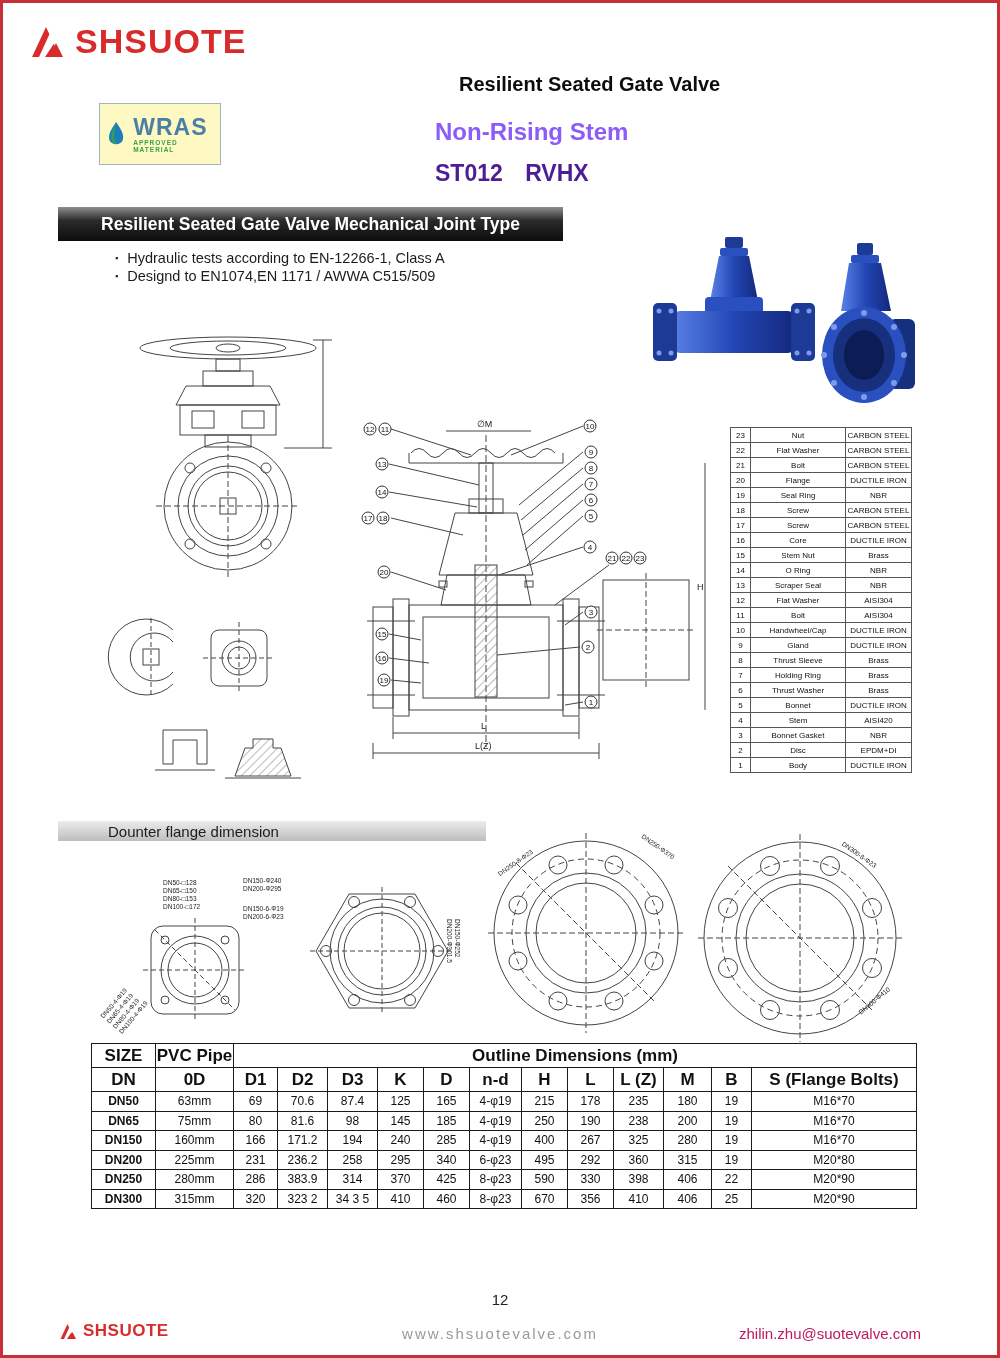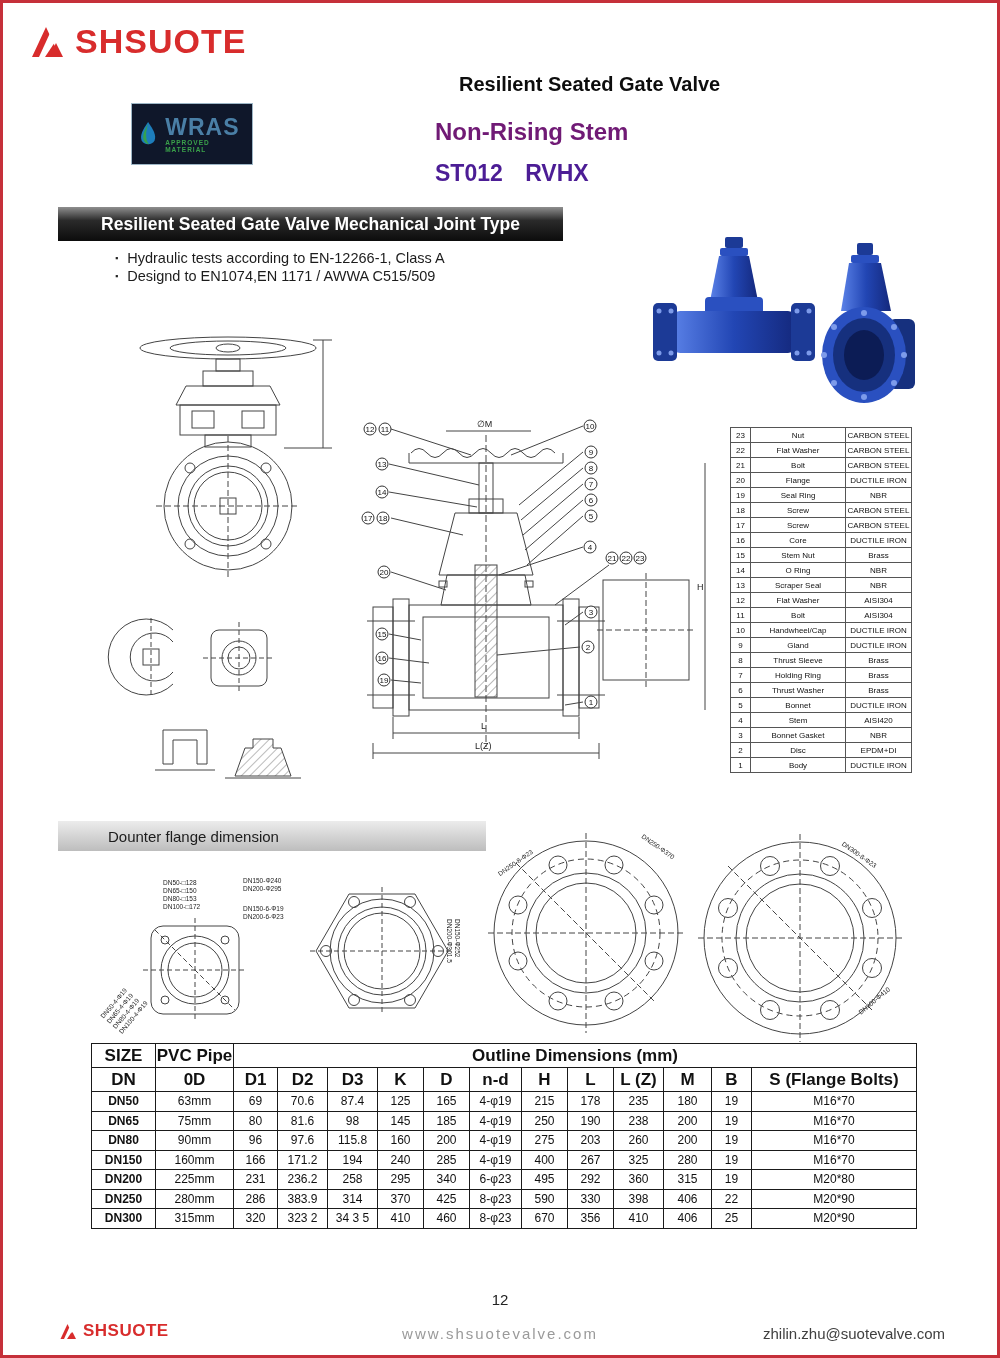--- a/index.html
+++ b/index.html
@@ -4,45 +4,45 @@
 <style>
   *{margin:0;padding:0;box-sizing:border-box}
   html,body{background:#ffffff}
   body{font-family:"Liberation Sans",sans-serif;color:#111}
   .page{position:relative;width:1000px;height:1358px;background:#fff;border:3px solid #c5303a;overflow:hidden}
   .abs{position:absolute}
 
   
   .logo-main{left:26px;top:18px;display:flex;align-items:center;gap:6px}
   .logo-text{font-size:34px;font-weight:800;color:#d82c2c;letter-spacing:1px}
-  .wras{left:128px;top:100px;width:122px;height:62px;border:1px solid #9db6c6;display:flex;align-items:center;gap:6px;padding:5px;background:#0f172a}
+  .wras{left:96px;top:100px;width:122px;height:62px;border:1px solid #9db6c6;display:flex;align-items:center;gap:6px;padding:5px;background:#fef9c3}
   .wras-name{font-size:23px;font-weight:bold;color:#4a7fa6;letter-spacing:1px;line-height:24px}
   .wras-sub{display:block;font-size:6.5px;color:#3aa14a;letter-spacing:1px;font-weight:bold}
   .title{left:456px;top:70px;font-size:20px;font-weight:bold;color:#0d0d0d}
-  .subtitle{left:432px;top:115px;font-size:24px;font-weight:bold;color:#701a75}
+  .subtitle{left:432px;top:115px;font-size:24px;font-weight:bold;color:#8b5cf6}
   .model{left:432px;top:157px;font-size:23px;font-weight:bold;word-spacing:16px;color:#4c1d95}
 
   
   .banner{left:55px;top:204px;width:505px;height:34px;background:linear-gradient(180deg,#8f8f8f 0%,#2a2a2a 40%,#0c0c0c 100%);color:#fff;font-size:17.5px;font-weight:bold;display:flex;align-items:center;justify-content:center}
   .bullets{left:112px;top:246px;list-style:none}
   .bullets li{font-size:14.5px;color:#1c1c1c;line-height:18px}
   .bullets li::before{content:"▪";font-size:9px;margin-right:9px;vertical-align:2px;color:#222}
 
   
   svg.line{stroke:#444;fill:none;stroke-width:1}
   .callout-layer{left:348px;top:412px;width:365px;height:355px;pointer-events:none}
   .callout{position:absolute;width:13px;height:13px;border:1px solid #333;border-radius:50%;font-size:8px;display:flex;align-items:center;justify-content:center;transform:translate(-50%,-50%);background:#fff;color:#111}
   .dimtxt{font-size:9px;fill:#222;stroke:none;font-family:"Liberation Sans",sans-serif}
 
   
   table.parts{left:727px;top:424px;width:181px;border-collapse:collapse;font-size:8px;table-layout:fixed}
   table.parts td{border:1px solid #555;height:15px;text-align:center;overflow:hidden;white-space:nowrap;padding:0 1px;color:#111}
 
   
-  .flange-hd{left:55px;top:818px;width:428px;height:30px;background:linear-gradient(180deg,#ececec,#bdbdbd);display:flex;align-items:center;padding-left:50px;font-size:15px;color:#1c1c1c}
+  .flange-hd{left:55px;top:818px;width:428px;height:20px;background:linear-gradient(180deg,#ececec,#bdbdbd);display:flex;align-items:center;padding-left:50px;font-size:15px;color:#1c1c1c}
   .lbls{font-size:6.5px;line-height:8px;color:#222;white-space:nowrap}
   .lbls span{display:block}
   .lbl{font-size:6.5px;color:#222;white-space:nowrap}
   .sq-top{left:160px;top:876px}
   .sq-rot{left:96px;top:1012px;transform:rotate(-50deg);transform-origin:left top}
   .hex-top{left:240px;top:874px}
   .hex-bolt{left:240px;top:902px}
   .hex-side{left:458px;top:916px;transform:rotate(90deg);transform-origin:left top}
   .r1-a{left:492px;top:856px;transform:rotate(-35deg)}
   .r1-b{left:636px;top:840px;transform:rotate(35deg)}
@@ -55,21 +55,21 @@
   table.sizes thead th{font-weight:bold;height:24px;font-size:17px}
   table.sizes td{height:19.5px}
   table.sizes td.dn{font-weight:bold}
 
   
   .pageno{left:0;top:1288px;width:100%;text-align:center;font-size:15px;color:#222}
   .footer{left:0;top:1316px;width:100%;height:32px}
   .f-logo{position:absolute;left:56px;top:2px;display:flex;align-items:center;gap:4px}
   .f-logo span{font-size:17px;font-weight:800;color:#d82c2c;letter-spacing:0.5px}
   .f-web{position:absolute;left:50%;top:6px;transform:translateX(-50%);font-size:15px;font-weight:normal;color:#9a9a9a;letter-spacing:2px}
-  .f-mail{position:absolute;right:52px;top:6px;font-size:15px;color:#404040}
+  .f-mail{position:absolute;right:76px;top:6px;font-size:15px;color:#be185d}
 </style>
 </head>
 <body>
 
 <div class="page">
 
   <div class="abs logo-main">
     <svg width="40" height="40" viewBox="0 0 40 40">
       <polygon points="3,36 17,6 31,36" fill="#d82c2c"></polygon>
       <polygon points="10,36 21,12 26,21 16,36" fill="#ffffff"></polygon>
@@ -562,36 +562,20 @@
           <td>185</td>
           <td>4-φ19</td>
           <td>250</td>
           <td>190</td>
           <td>238</td>
           <td>200</td>
           <td>19</td>
           <td>M16*70</td>
         </tr>
         <tr>
-          <td class="dn">DN80</td>
-          <td>90mm</td>
-          <td>96</td>
-          <td>97.6</td>
-          <td>115.8</td>
-          <td>160</td>
-          <td>200</td>
-          <td>4-φ19</td>
-          <td>275</td>
-          <td>203</td>
-          <td>260</td>
-          <td>200</td>
-          <td>19</td>
-          <td>M16*70</td>
-        </tr>
-        <tr>
           <td class="dn">DN150</td>
           <td>160mm</td>
           <td>166</td>
           <td>171.2</td>
           <td>194</td>
           <td>240</td>
           <td>285</td>
           <td>4-φ19</td>
           <td>400</td>
           <td>267</td>

